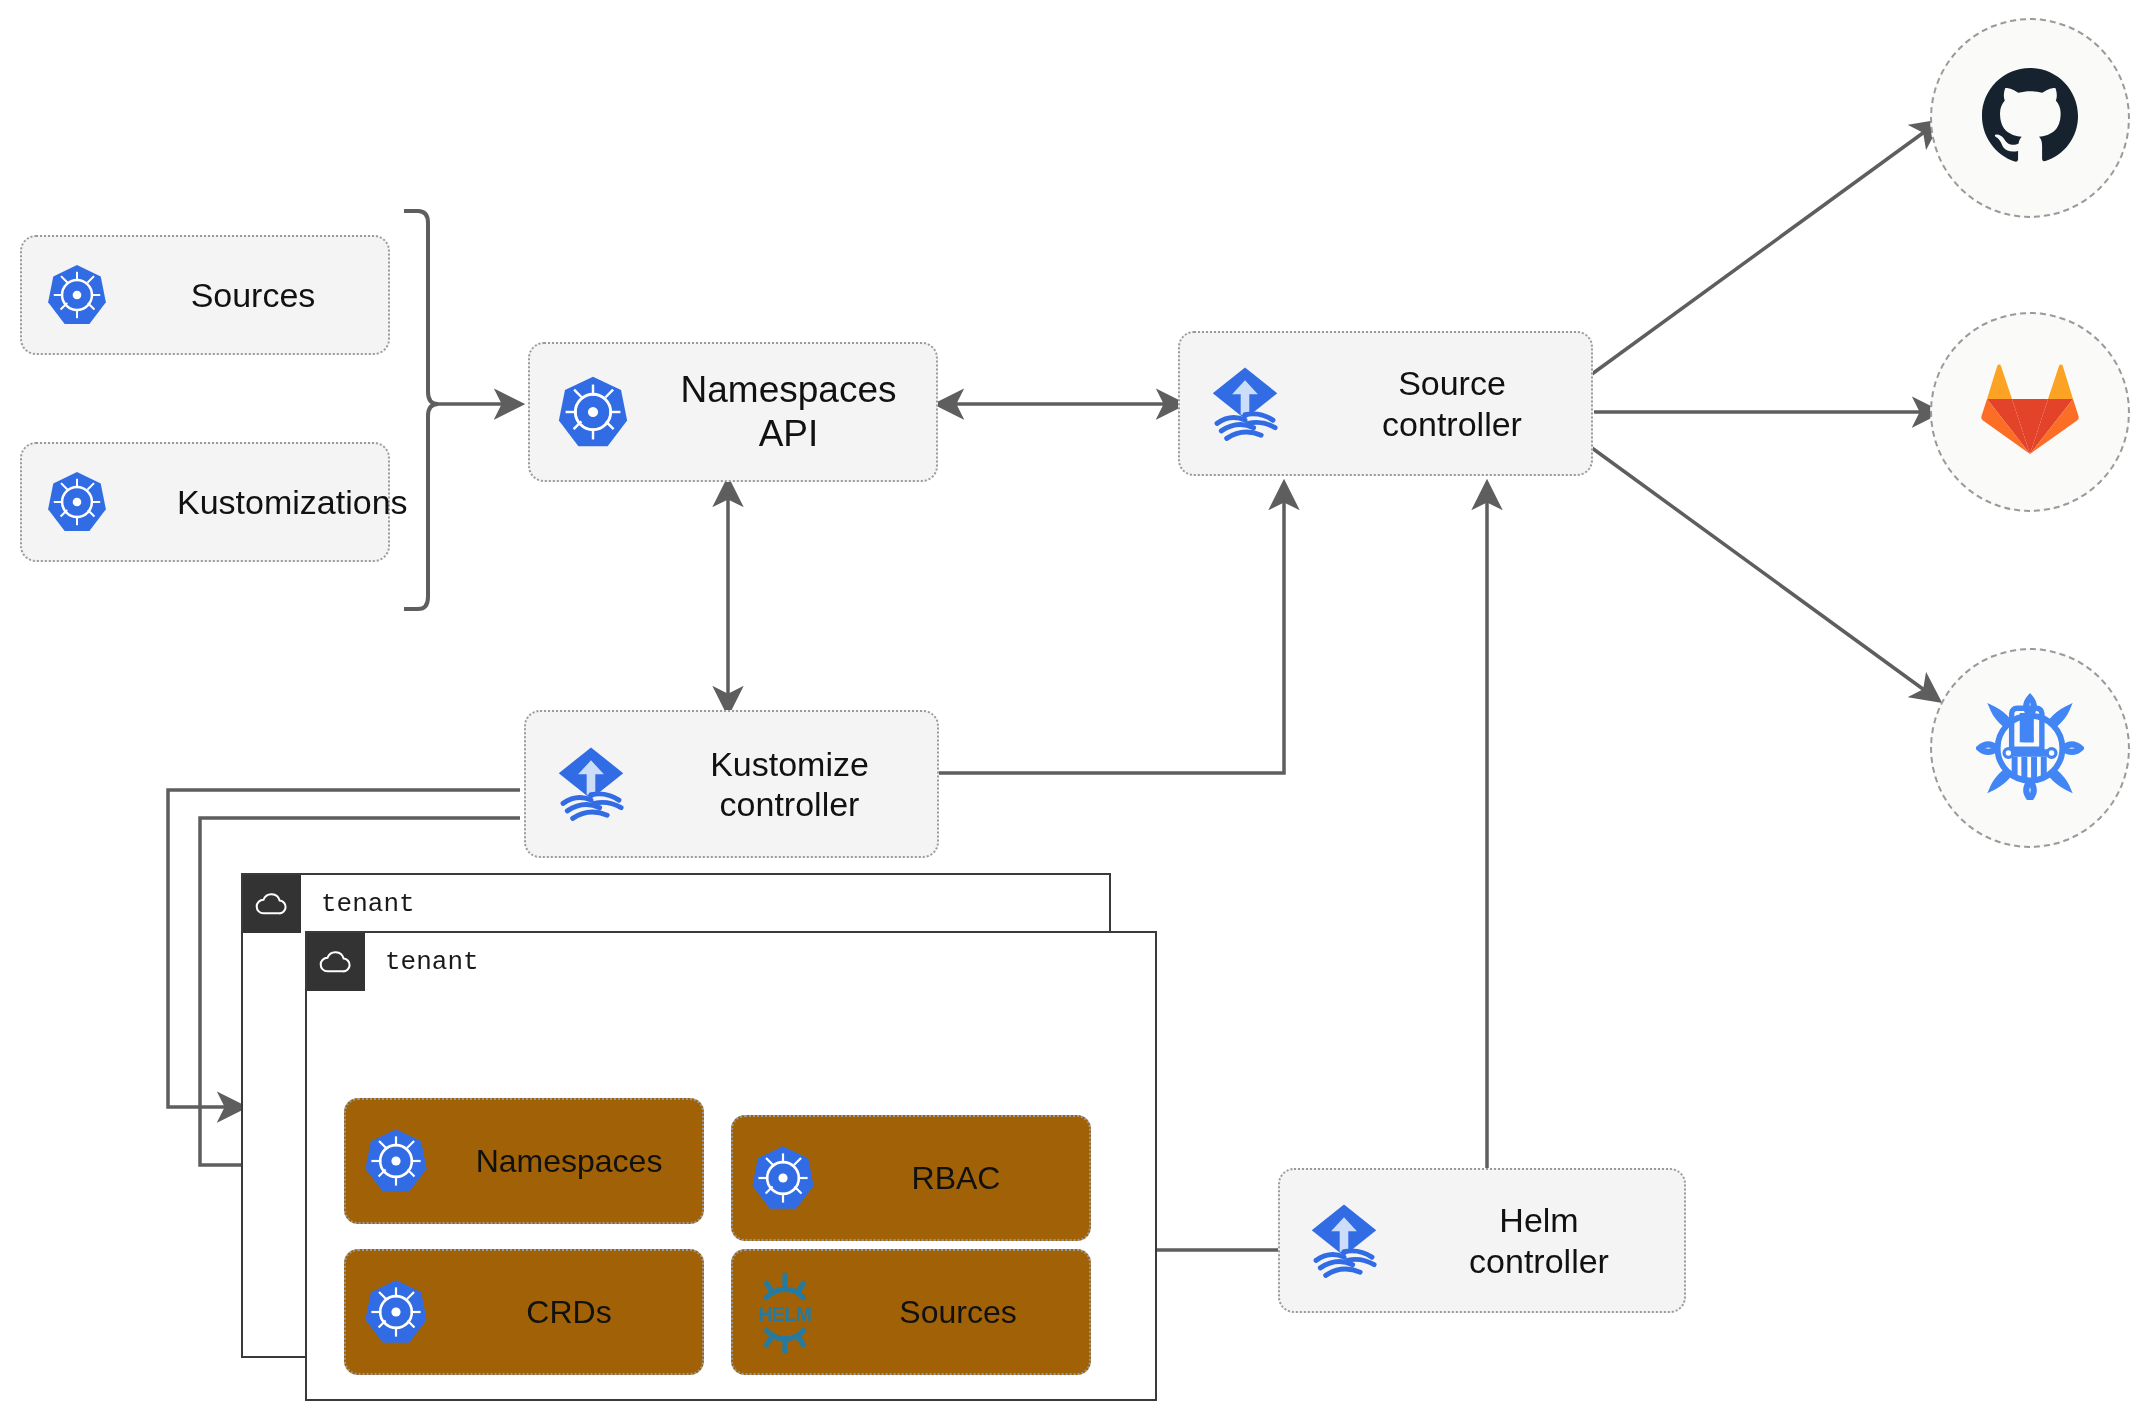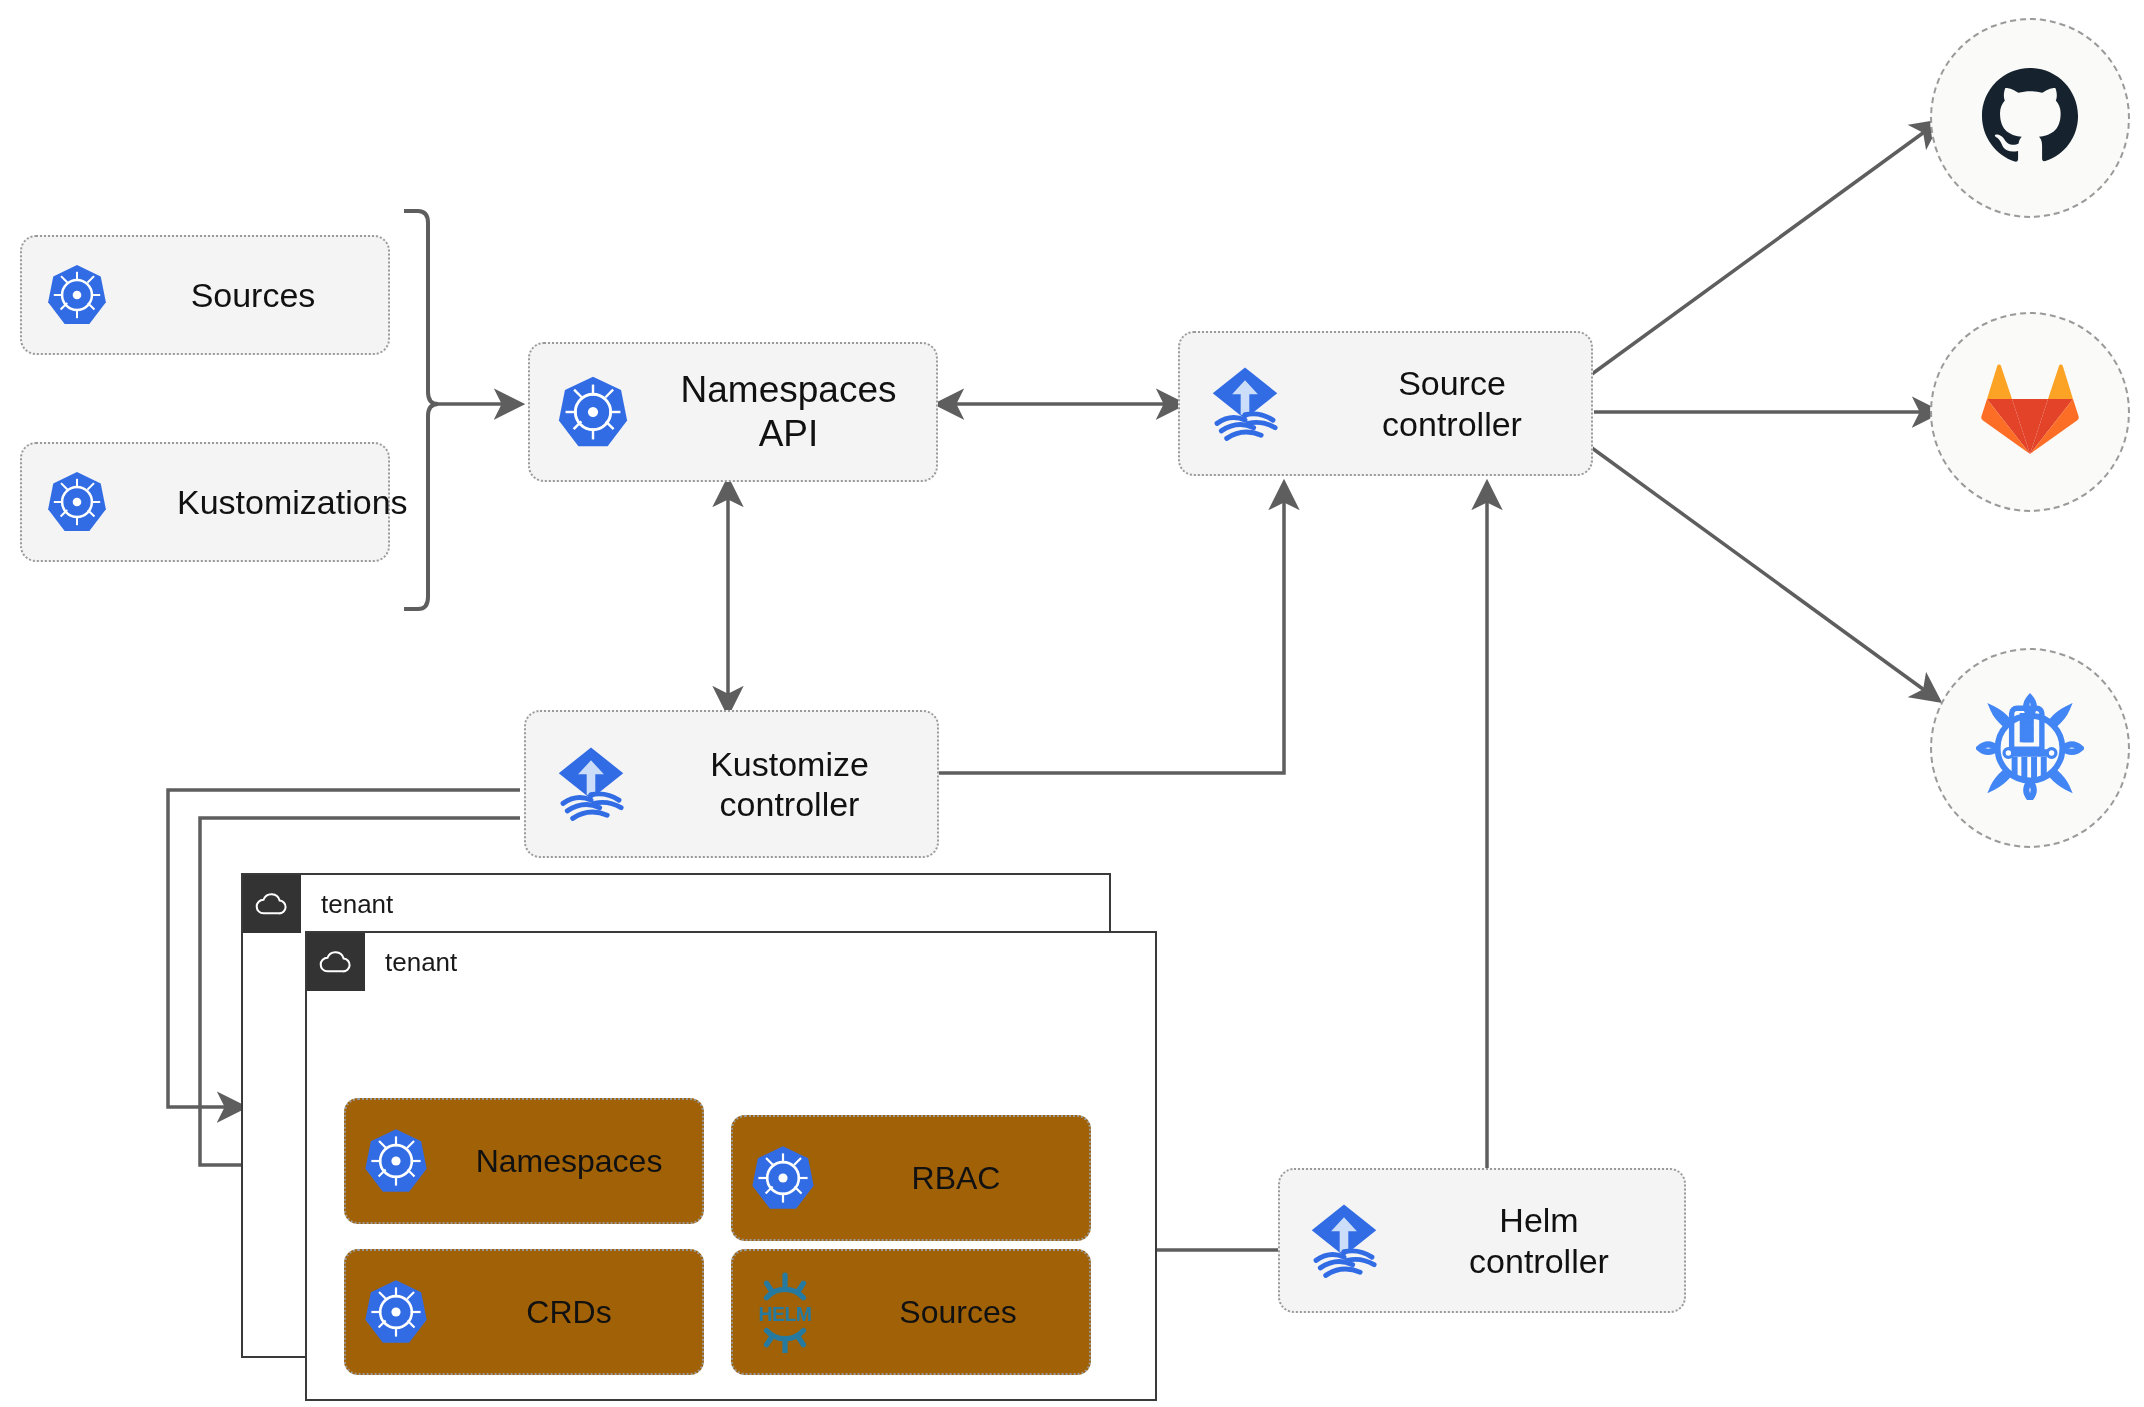--- a/index.html
+++ b/index.html
@@ -89,20 +89,21 @@
     display: flex;
     align-items: center;
     justify-content: center;
     flex: 0 0 auto;
   }
   .tenant > .tbar .tname {
     color: #1a1a1a;
     font-size: 26px;
     padding-left: 20px;
     white-space: nowrap;
+    font-family: Liberation Mono, monospace;
   }
   .tenant-body {
     position: absolute;
     left: 0; top: 58px; right: 0; bottom: 0;
   }
   .subnode {
     position: absolute;
     box-sizing: border-box;
     background: #a16207;
     border: 2px dotted #9a9a9a;

